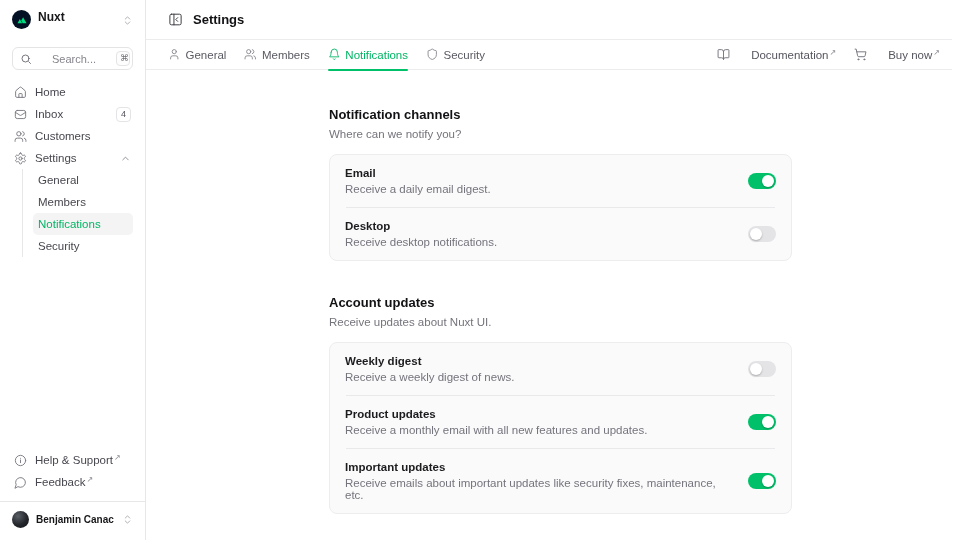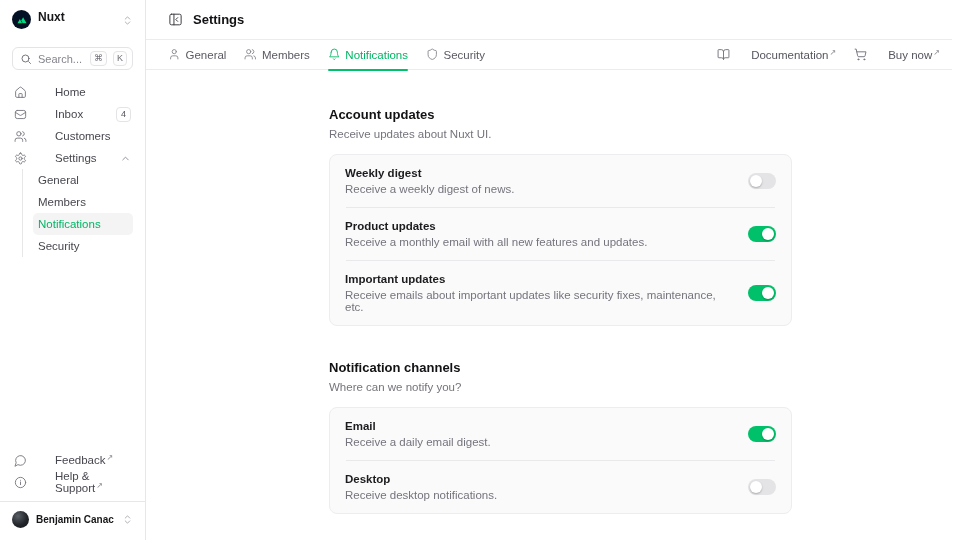--- a/index.html
+++ b/index.html
@@ -14,32 +14,32 @@
   .ws-logo { width:19px; height:19px; border-radius:50%; background:#041023;
     display:flex; align-items:center; justify-content:center; flex-shrink:0; }
   .ws-logo svg { width:12px; height:12px; }
   .ws-name { font-size:12px; font-weight:700; color:#17171a; }
   .trail { margin-left:auto; display:flex; align-items:center; color:#9a9aa2; }
   .icn { display:inline-flex; flex-shrink:0; }
   .icn svg { width:13px; height:13px; stroke:currentColor; fill:none;
     stroke-width:1.7; stroke-linecap:round; stroke-linejoin:round; }
 
   .search { margin-top:17px; height:23px; border:1px solid #e4e4e7; border-radius:6px;
-    display:flex; align-items:center; padding:0 5px 0 7px; gap:6px; background:#fff; cursor:text; }
+    display:flex; align-items:center; padding:0 5px 0 7px; gap:20px; background:#fff; cursor:text; }
   .search .icn { color:#5f5f67; }
   .search .icn svg { width:12px; height:12px; }
   .search-text { font-size:11px; color:#85858d; flex:1; }
   .kbd { font-size:9px; line-height:1; color:#6f6f76; border:1px solid #e4e4e7;
     border-radius:4px; padding:2px 3px; min-width:14px; text-align:center; background:#fdfdfd; }
 
   .nav { margin-top:11px; }
   .nav-item { display:flex; align-items:center; gap:8px; height:22px; border-radius:5px;
     color:#47474f; cursor:pointer; padding:0 2px; }
   .nav-item .icn { color:#77777f; }
-  .nav-label { font-size:11.5px;margin-left:20px; }
+  .nav-label { font-size:11.5px; }
   .badge { font-size:9px; line-height:1; border:1px solid #e4e4e7; border-radius:4px;
     padding:2px 4px; color:#52525b; }
   .subnav { margin-left:10px; border-left:1px solid #e7e7ea; }
   .sub-item { display:flex; align-items:center; height:22px; margin-left:10px;
     padding:0 5px; border-radius:5px; font-size:11.5px; color:#47474f; cursor:pointer; }
   .sub-item.active { background:#f4f4f5; color:#00b564; }
   .side-spacer { flex:1; }
   .ext { font-size:8px; color:#8d8d95; position:relative; top:-4px; margin-left:1px; }
   .side-divider { height:1px; background:#e7e7ea; margin:8px -12px 4px; }
   .user-row { display:flex; align-items:center; gap:7px; height:26px; cursor:pointer; }
@@ -175,34 +175,34 @@
       <div class="sub-item active">Notifications</div>
       <div class="sub-item">Security</div>
     </div>
   </nav>
 
   <div class="side-spacer"></div>
 
   <div class="nav-item">
     <span class="icn">
       <svg viewBox="0 0 24 24">
-          <path d="M7.9 20A9 9 0 1 0 4 16.1L2 22Z"></path>
-        </svg>
-    </span>
-    <span class="nav-label"><span>Feedback</span><span class="ext">↗</span></span>
-  </div>
-  <div class="nav-item">
-    <span class="icn">
-      <svg viewBox="0 0 24 24">
           <circle cx="12" cy="12" r="9.5"></circle>
           <path d="M12 16v-5"></path>
           <path d="M12 8h.01"></path>
         </svg>
     </span>
     <span class="nav-label"><span>Help &amp; Support</span><span class="ext">↗</span></span>
+  </div>
+  <div class="nav-item">
+    <span class="icn">
+      <svg viewBox="0 0 24 24">
+          <path d="M7.9 20A9 9 0 1 0 4 16.1L2 22Z"></path>
+        </svg>
+    </span>
+    <span class="nav-label"><span>Feedback</span><span class="ext">↗</span></span>
   </div>
 
   <div class="side-divider"></div>
 
   <div class="user-row">
     <span class="avatar"></span>
     <span class="user-name">Benjamin Canac</span>
     <span class="trail icn">
       <svg viewBox="0 0 24 24" style="width:11px;height:11px">
           <path d="m7 15 5 5 5-5"></path>
@@ -284,20 +284,46 @@
           </svg>
       </span>
       <span><span>Buy now</span><span class="ext">↗</span></span>
     </div>
   </div>
 
   <div class="content">
     <div class="col">
 
       <section class="section">
+        <h3 class="sec-title">Notification channels</h3>
+        <p class="sec-desc">Where can we notify you?</p>
+        <div class="card">
+          <div class="row">
+            <div class="row-text">
+              <div class="row-label">Email</div>
+              <div class="row-desc">Receive a daily email digest.</div>
+            </div>
+            <div class="switch on">
+                <span class="knob"></span>
+              </div>
+          </div>
+          <div class="row-divider"></div>
+          <div class="row">
+            <div class="row-text">
+              <div class="row-label">Desktop</div>
+              <div class="row-desc">Receive desktop notifications.</div>
+            </div>
+            <div class="switch">
+                <span class="knob"></span>
+              </div>
+          </div>
+        </div>
+      </section>
+
+      <section class="section">
         <h3 class="sec-title">Account updates</h3>
         <p class="sec-desc">Receive updates about Nuxt UI.</p>
         <div class="card">
           <div class="row">
             <div class="row-text">
               <div class="row-label">Weekly digest</div>
               <div class="row-desc">Receive a weekly digest of news.</div>
             </div>
             <div class="switch">
                 <span class="knob"></span>
@@ -319,41 +345,15 @@
               <div class="row-label">Important updates</div>
               <div class="row-desc">Receive emails about important updates like security fixes, maintenance, etc.</div>
             </div>
             <div class="switch on">
                 <span class="knob"></span>
               </div>
           </div>
         </div>
       </section>
 
-      <section class="section">
-        <h3 class="sec-title">Notification channels</h3>
-        <p class="sec-desc">Where can we notify you?</p>
-        <div class="card">
-          <div class="row">
-            <div class="row-text">
-              <div class="row-label">Email</div>
-              <div class="row-desc">Receive a daily email digest.</div>
-            </div>
-            <div class="switch on">
-                <span class="knob"></span>
-              </div>
-          </div>
-          <div class="row-divider"></div>
-          <div class="row">
-            <div class="row-text">
-              <div class="row-label">Desktop</div>
-              <div class="row-desc">Receive desktop notifications.</div>
-            </div>
-            <div class="switch">
-                <span class="knob"></span>
-              </div>
-          </div>
-        </div>
-      </section>
-
     </div>
   </div>
 </main>
 
 </body></html>

